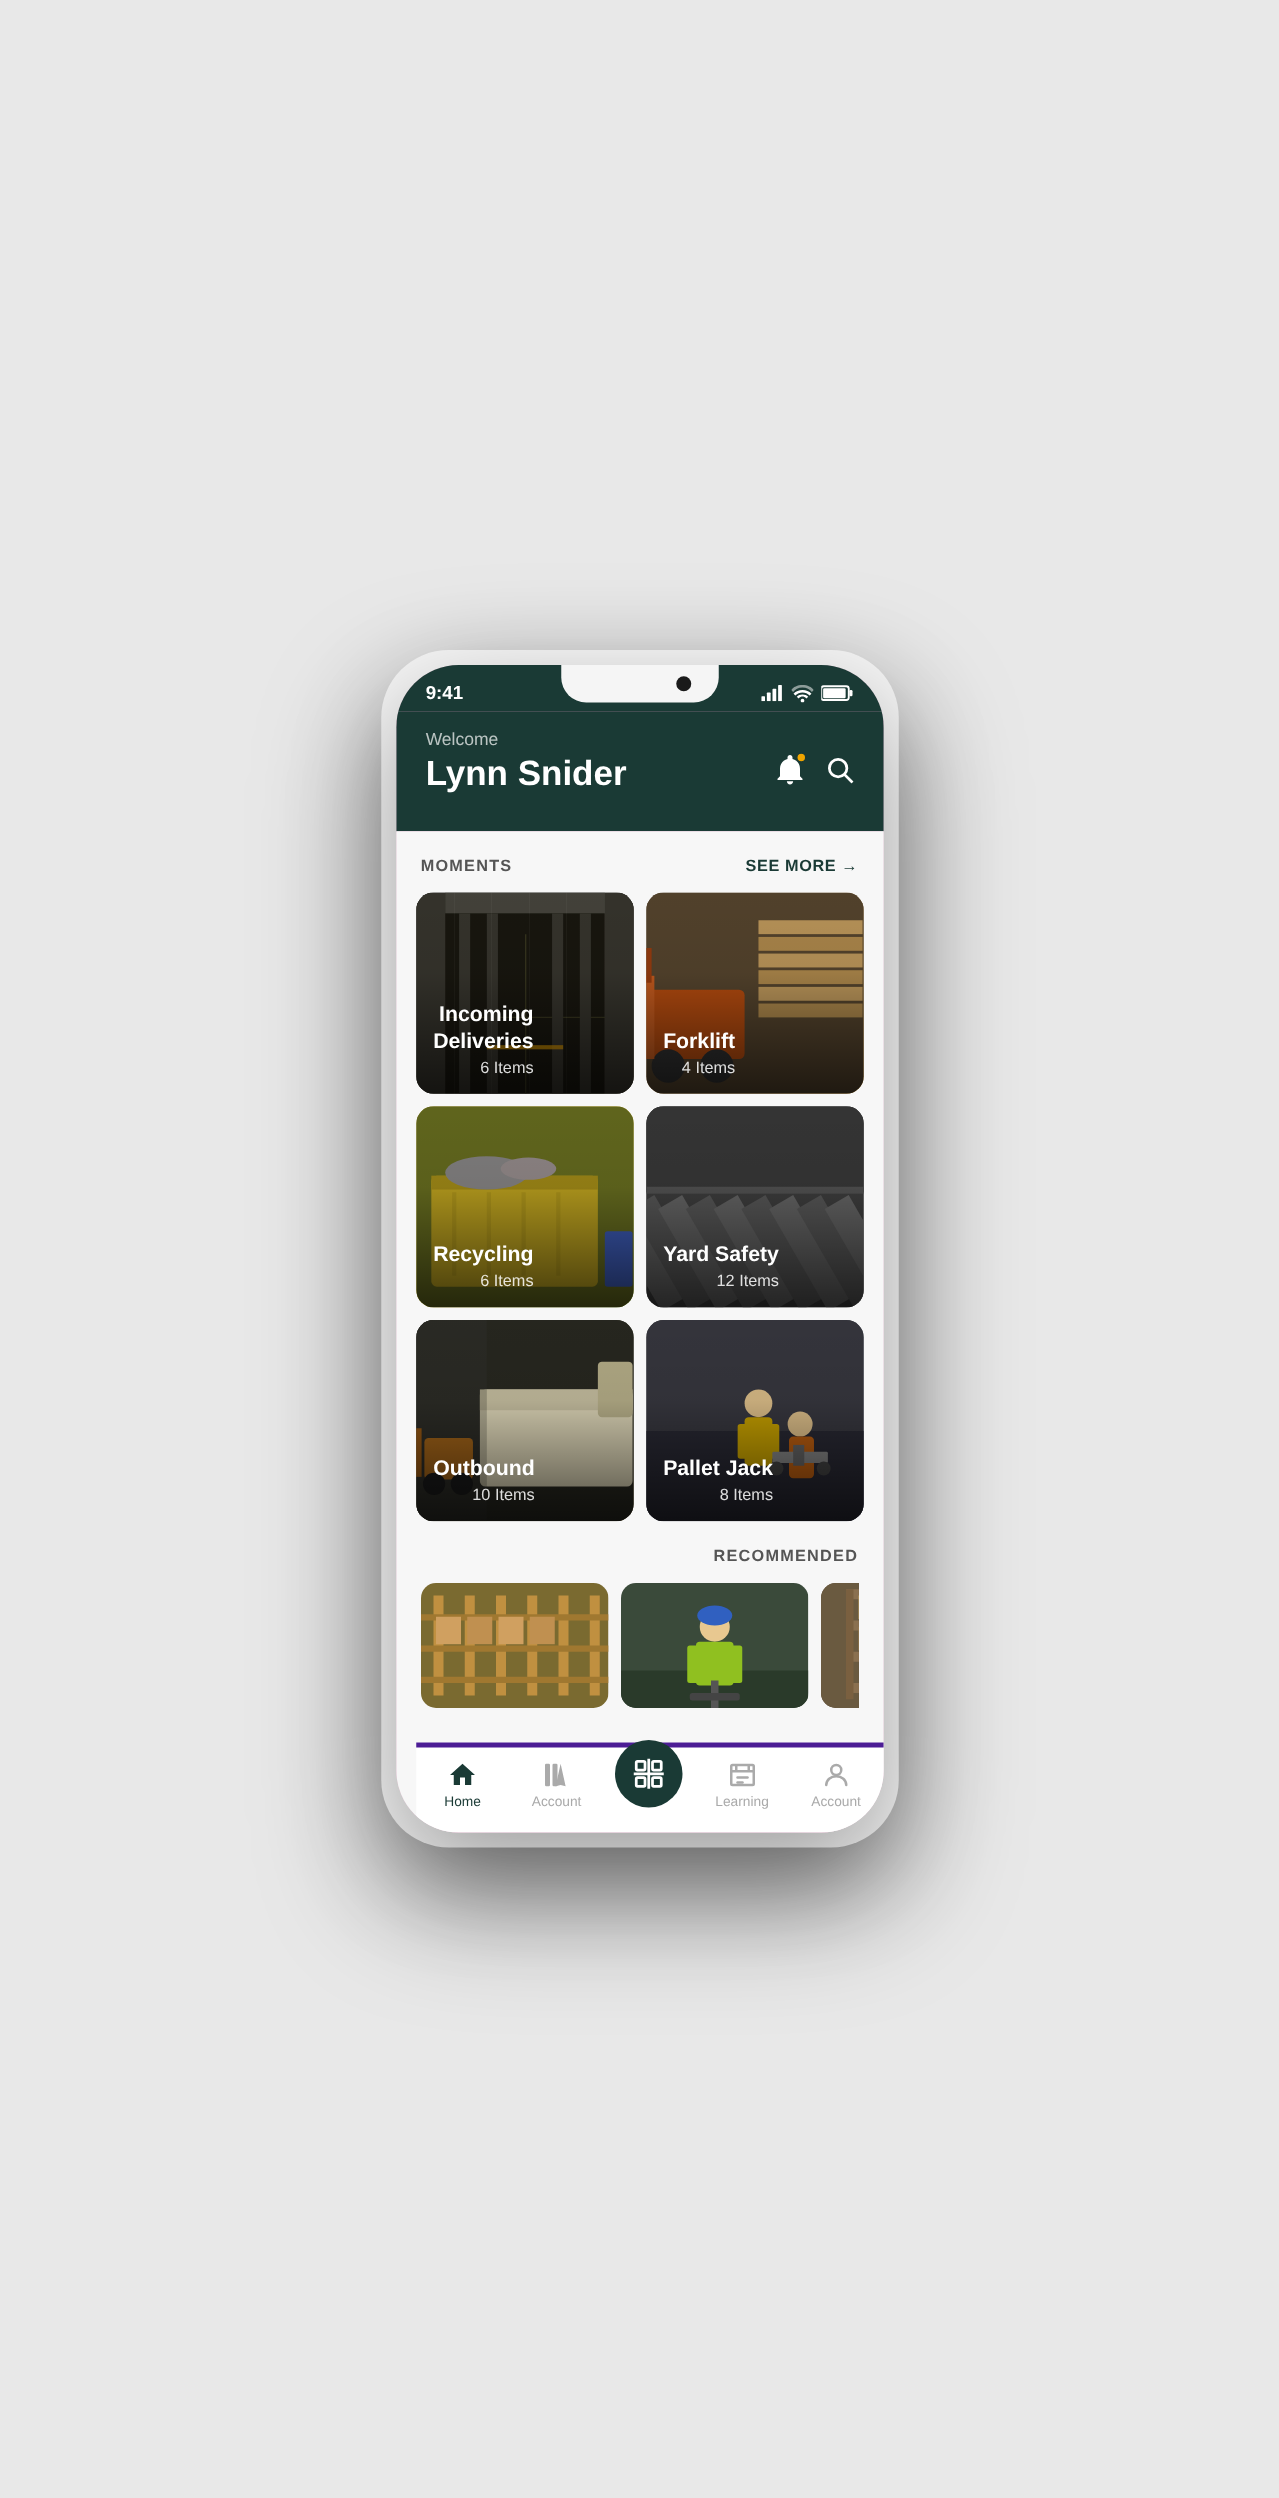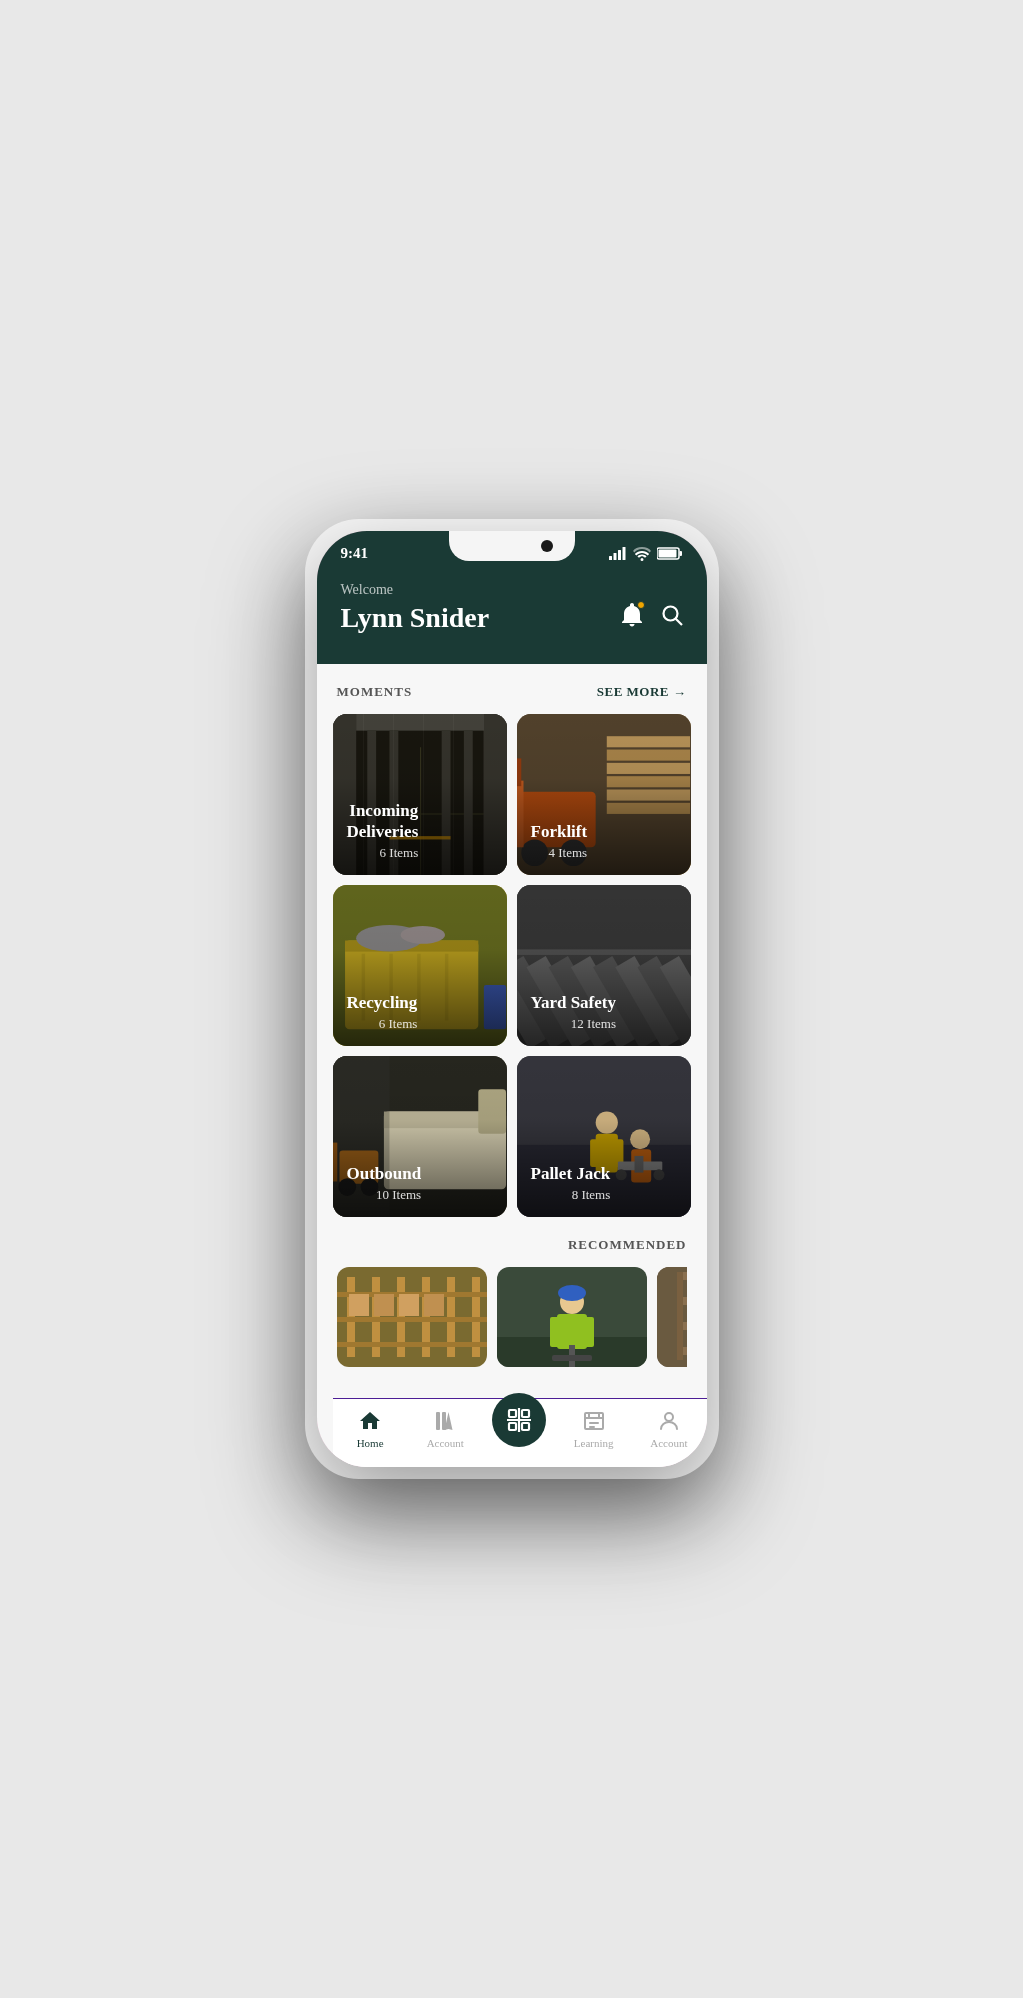--- a/index.html
+++ b/index.html
@@ -13,21 +13,20 @@
       font-family: -apple-system, BlinkMacSystemFont, 'Segoe UI', Helvetica, Arial, sans-serif;
     }
     .phone-shell {
       width: 390px;
       min-height: 780px;
       background: #f9a8d4;
       border-radius: 50px;
       box-shadow: 0 30px 80px rgba(0,0,0,0.35), inset 0 0 0 2px #d0d0d0;
       overflow: hidden;
       position: relative;
-      font-family: Liberation Serif, serif;
     }
     .phone-outer {
       background: #f5f5f5;
       border-radius: 54px;
       padding: 12px;
       box-shadow: 0 40px 100px rgba(0,0,0,0.4);
       display: inline-block;
     }
     
     .status-bar {
@@ -214,21 +213,21 @@
       height: 100%;
       background-size: cover;
       background-position: center;
     }
     
     .bottom-nav {
       position: absolute;
       bottom: 0;
       left: 16px; right: 0;
       background: #fff;
-      border-top: 1px solid #4c1d95;
+      border-top: 4px solid #4c1d95;
       display: flex;
       justify-content: space-around;
       align-items: center;
       padding: 10px 0 18px;
       z-index: 20;
     }
     .nav-item {
       display: flex;
       flex-direction: column;
       align-items: center;

